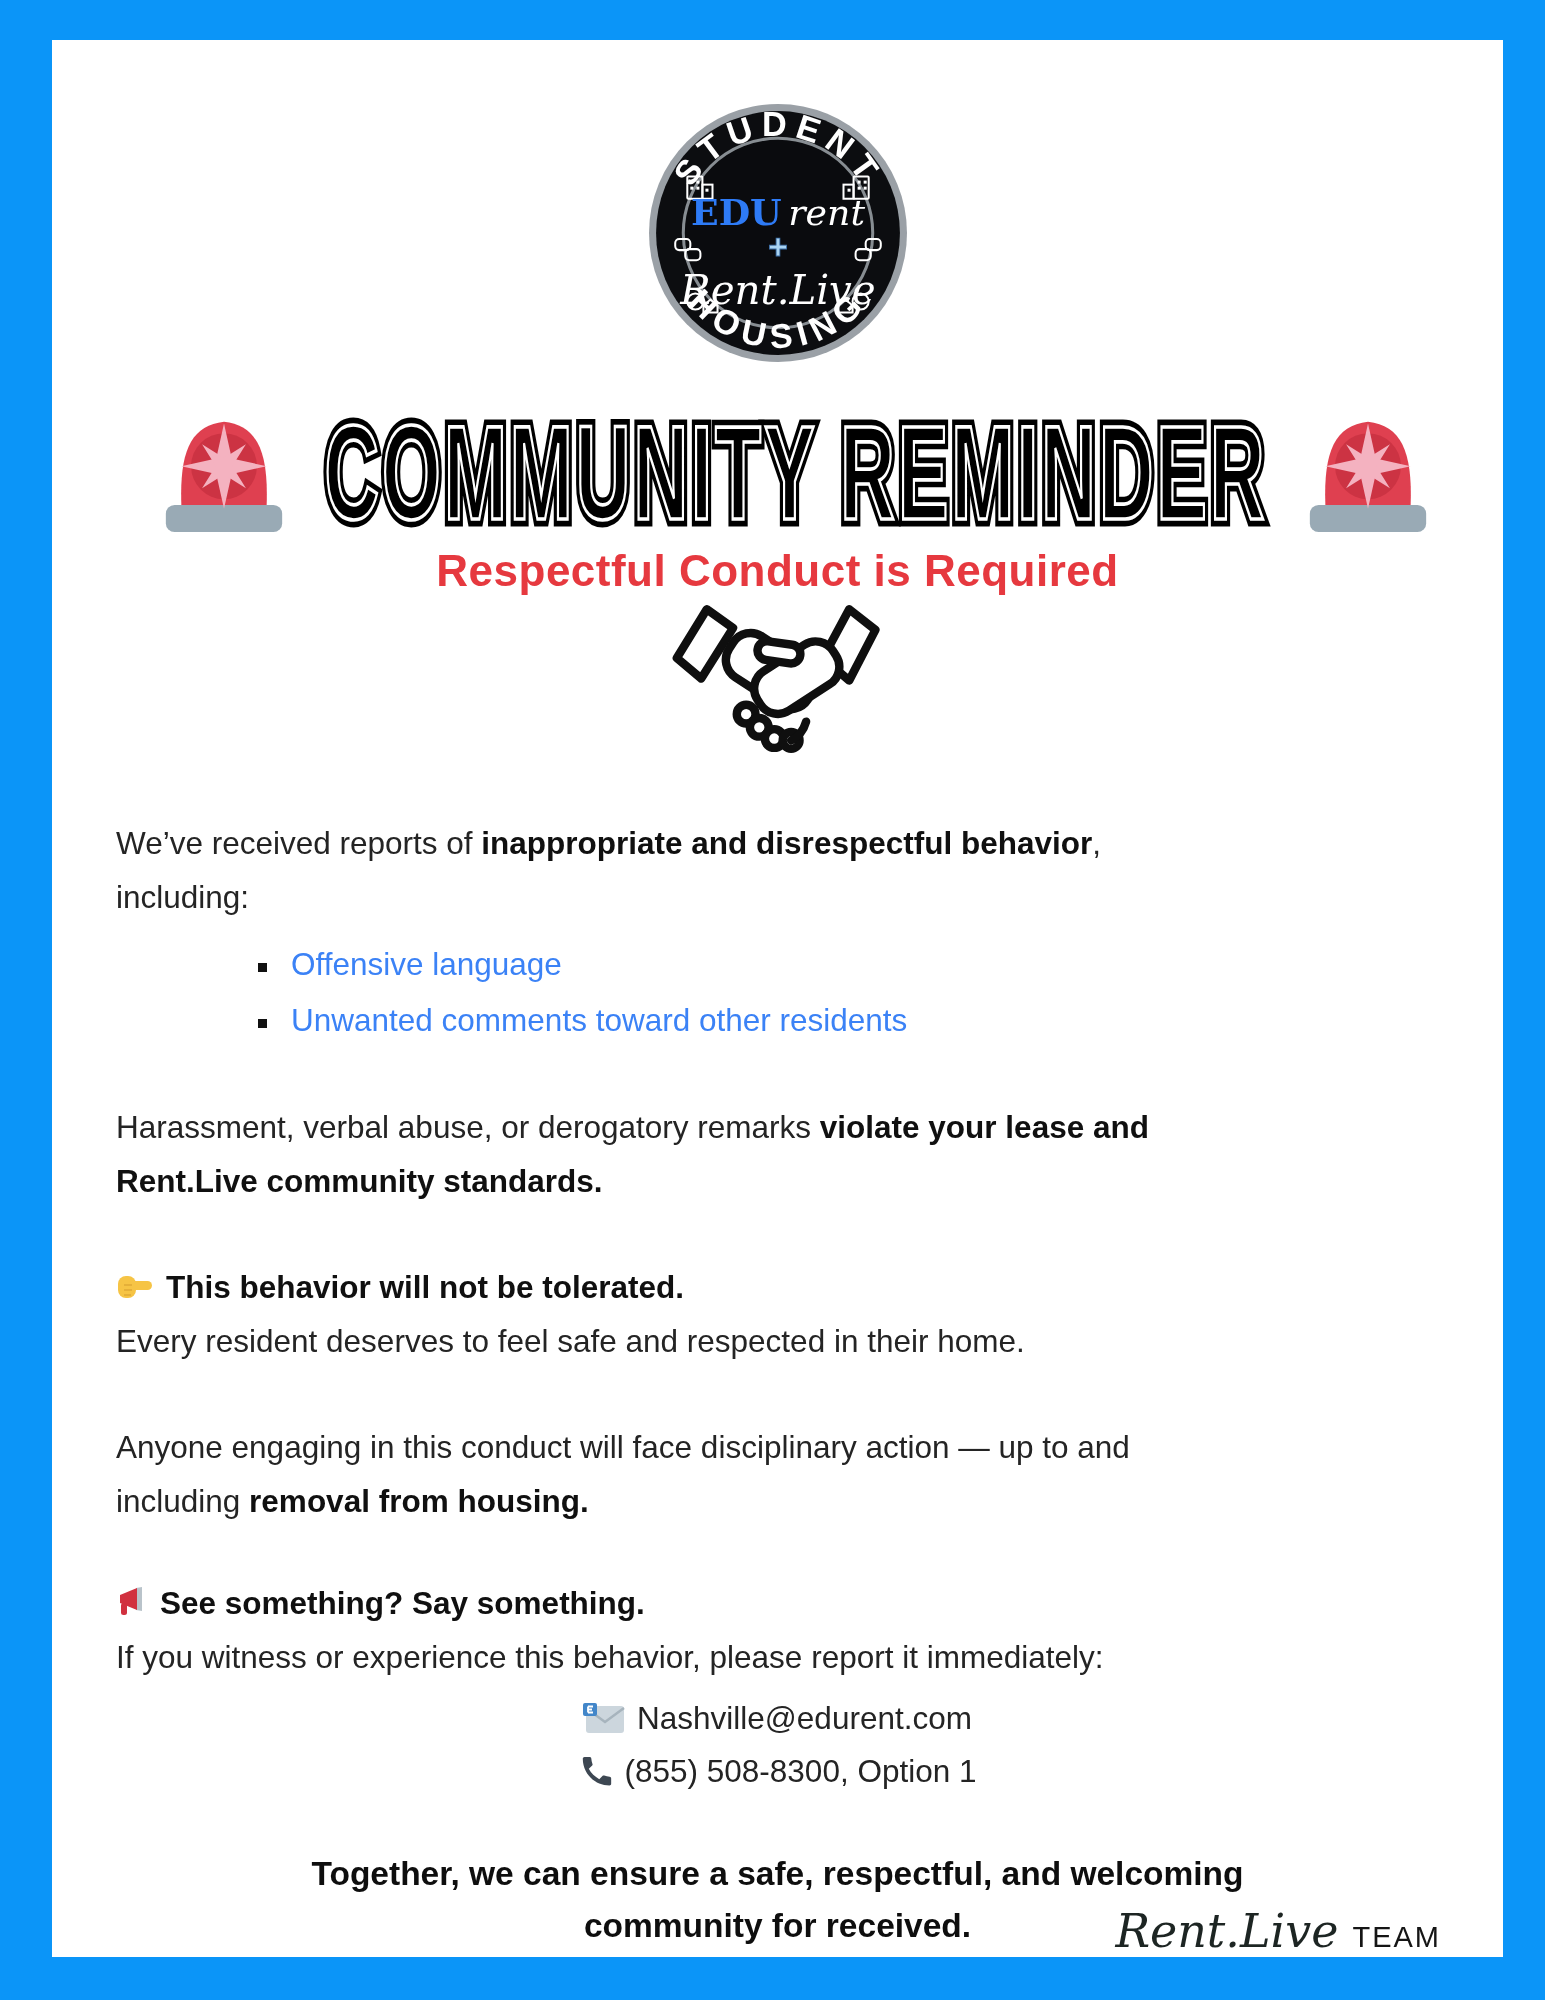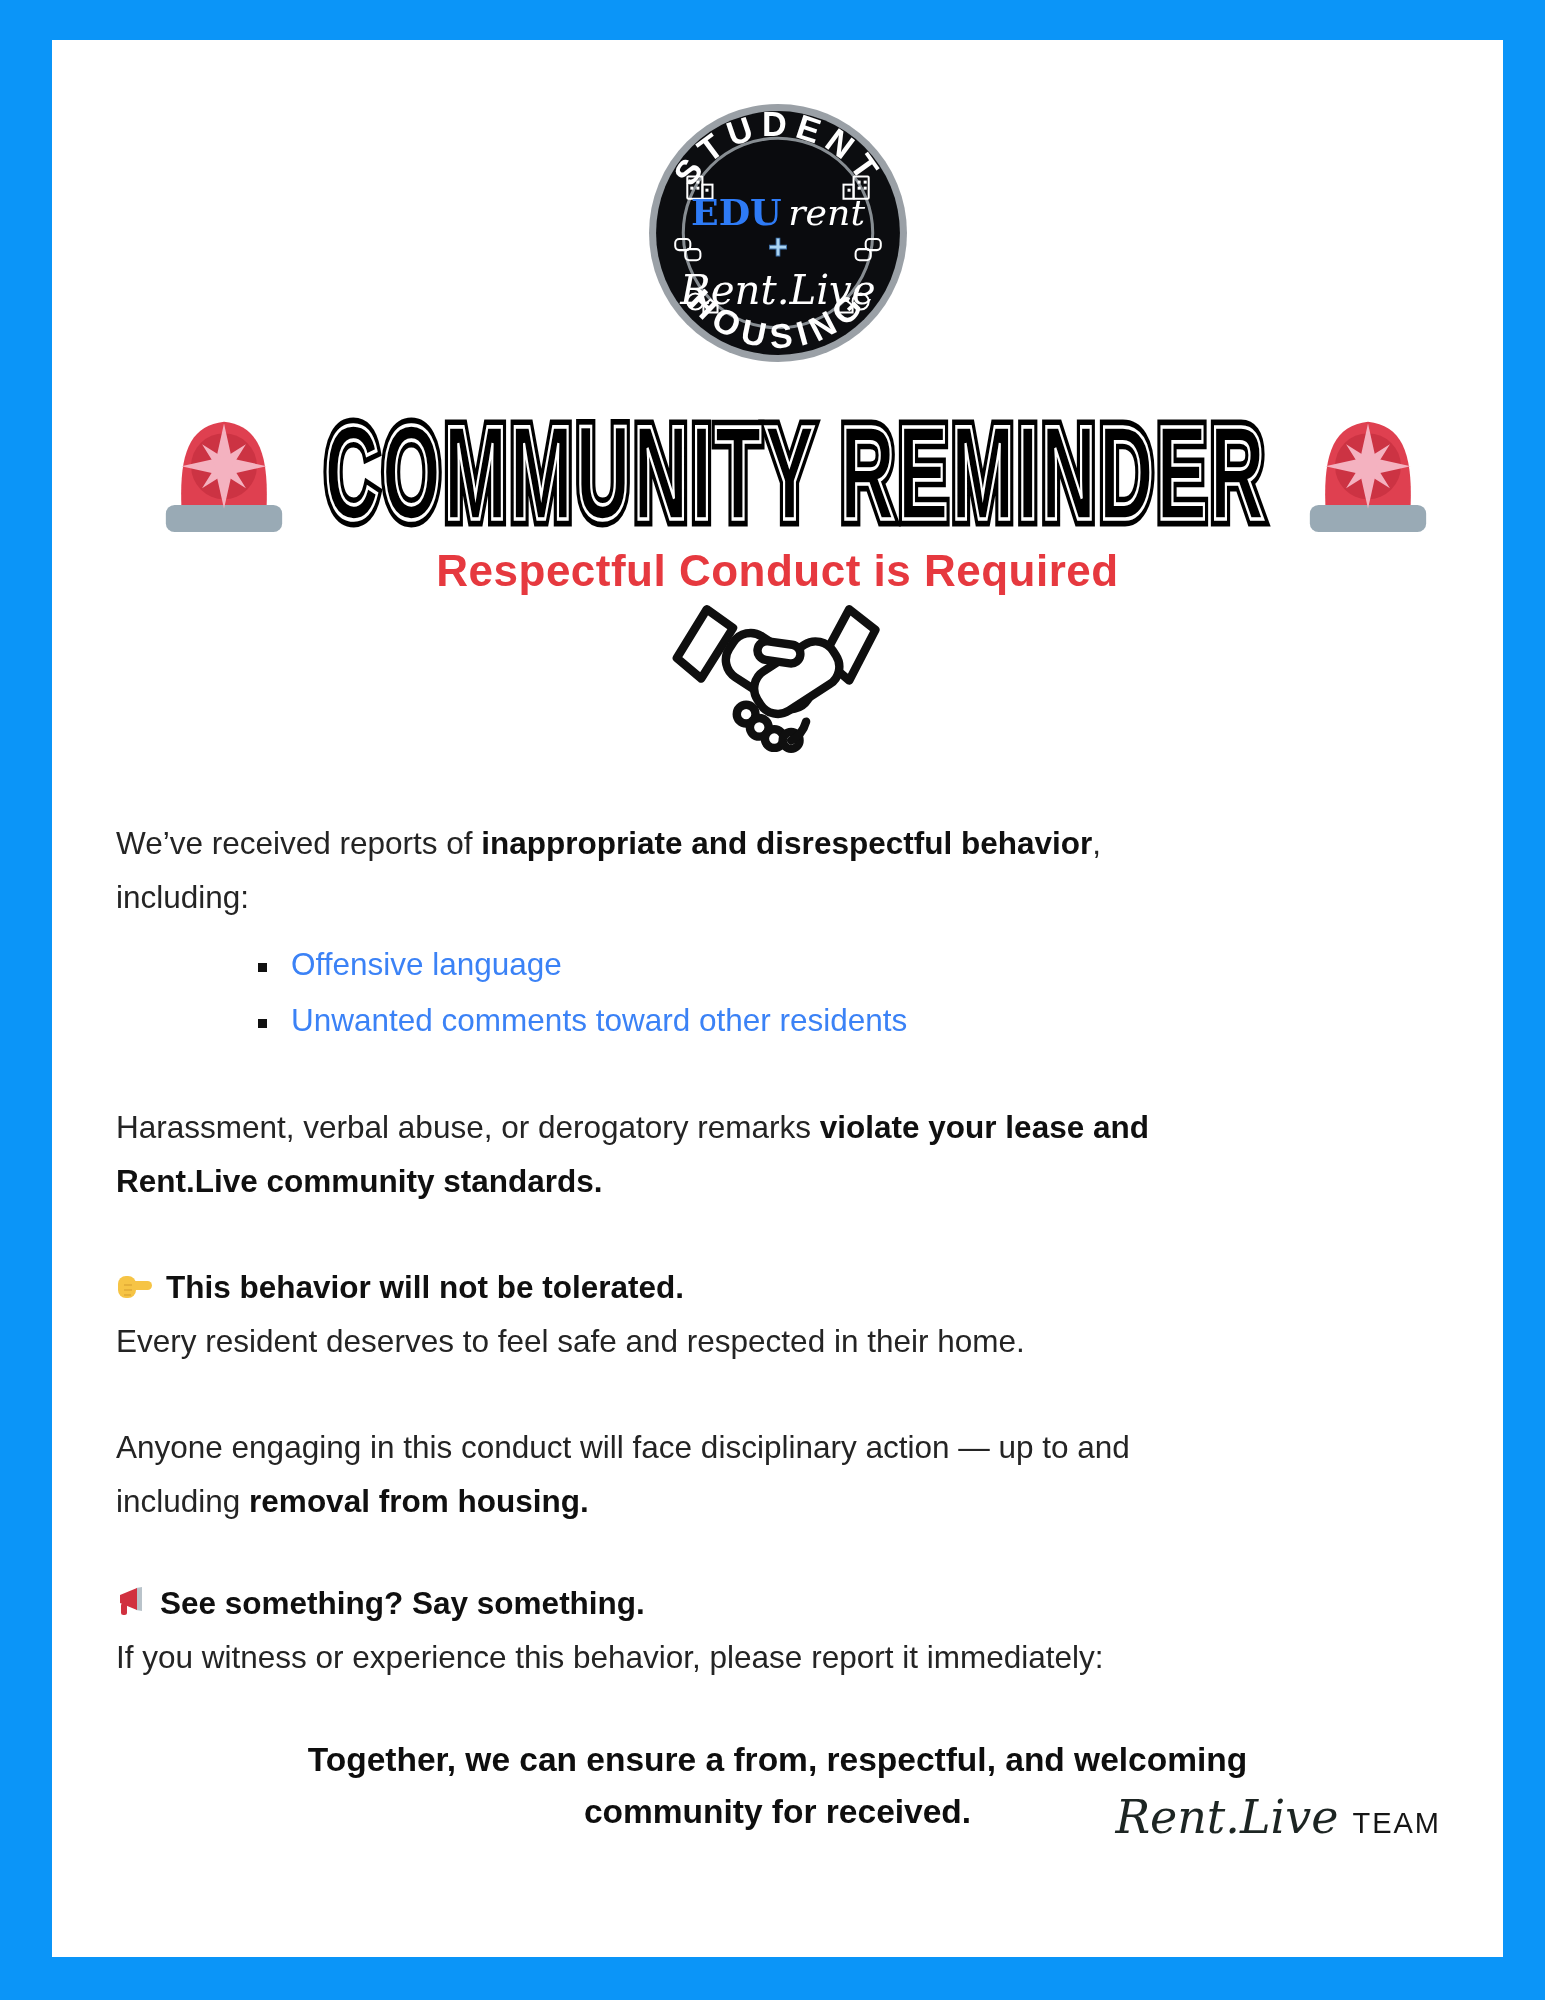--- a/index.html
+++ b/index.html
@@ -204,23 +204,42 @@
     <p class="mt-sec"><span>Anyone engaging in this conduct will face disciplinary action — up to and</span><br><span>including </span><b>removal from housing.</b></p>
 
     <p class="mt-rep"><svg class="inline-ic" width="32" height="32" viewBox="0 0 32 32">
           <path d="M20,2 L26,1 L26,25 L20,24 Z" fill="#b9c3ca"></path>
           <path d="M4,9 L21,2 L21,24 L4,17 Z" fill="#d1313f"></path>
           <rect x="5" y="17" width="6" height="12" rx="2.5" fill="#d1313f"></rect>
         </svg><b>See something? Say something.</b><br><span>If you witness or experience this behavior, please report it immediately:</span></p>
   </div>
 
   
+  <div class="contact">
+    <div class="row">
+      <svg width="42" height="32" viewBox="0 0 42 32">
+        <rect x="3" y="3" width="38" height="27" rx="3" fill="#ccd6dd"></rect>
+        <path d="M3,5 L22,19 L41,5" fill="none" stroke="#a7b4bd" stroke-width="2.5"></path>
+        <rect x="0" y="0" width="14" height="13" rx="2" fill="#4286c9"></rect>
+        <g stroke="#fff" stroke-width="1.8" fill="none">
+            <path d="M5,3.5 v6 M5,3.5 h5 M5,6.5 h4 M5,9.5 h5"></path>
+          </g>
+      </svg>
+      <span>Nashville@edurent.com</span>
+    </div>
+    <div class="row">
+      <svg width="34" height="34" viewBox="0 0 26 26">
+        <path fill="#3d4752" d="M4.2,1.6 C3.5,1.6 2.9,2.2 2.9,2.9 C2.9,14.2 12,23.3 23.3,23.3 C24,23.3 24.6,22.7 24.6,22 L24.6,17.9 C24.6,17.2 24.1,16.7 23.4,16.6 C22,16.5 20.6,16.2 19.3,15.7 C18.9,15.5 18.4,15.6 18.1,15.9 L15.5,18.5 C12.1,16.7 9.3,14 7.5,10.6 L10.1,8 C10.4,7.7 10.5,7.2 10.3,6.8 C9.8,5.5 9.5,4.1 9.4,2.7 C9.3,2 8.8,1.6 8.1,1.6 Z"></path>
+      </svg>
+      <span>(855) 508-8300, Option 1</span>
+    </div>
+  </div>
 
   
   <div class="footer">
-    <p class="msg"><span>Together, we can ensure a from, respectful, and welcoming</span><br><span>community for received.</span></p>
+    <p class="msg"><span>Together, we can ensure a safe, respectful, and welcoming</span><br><span>community for received.</span></p>
     <div class="signature">
       <span class="sig-script">Rent.Live</span>
       <span class="sig-team">TEAM</span>
     </div>
   </div>
 
 </div>
 
 </body></html>

